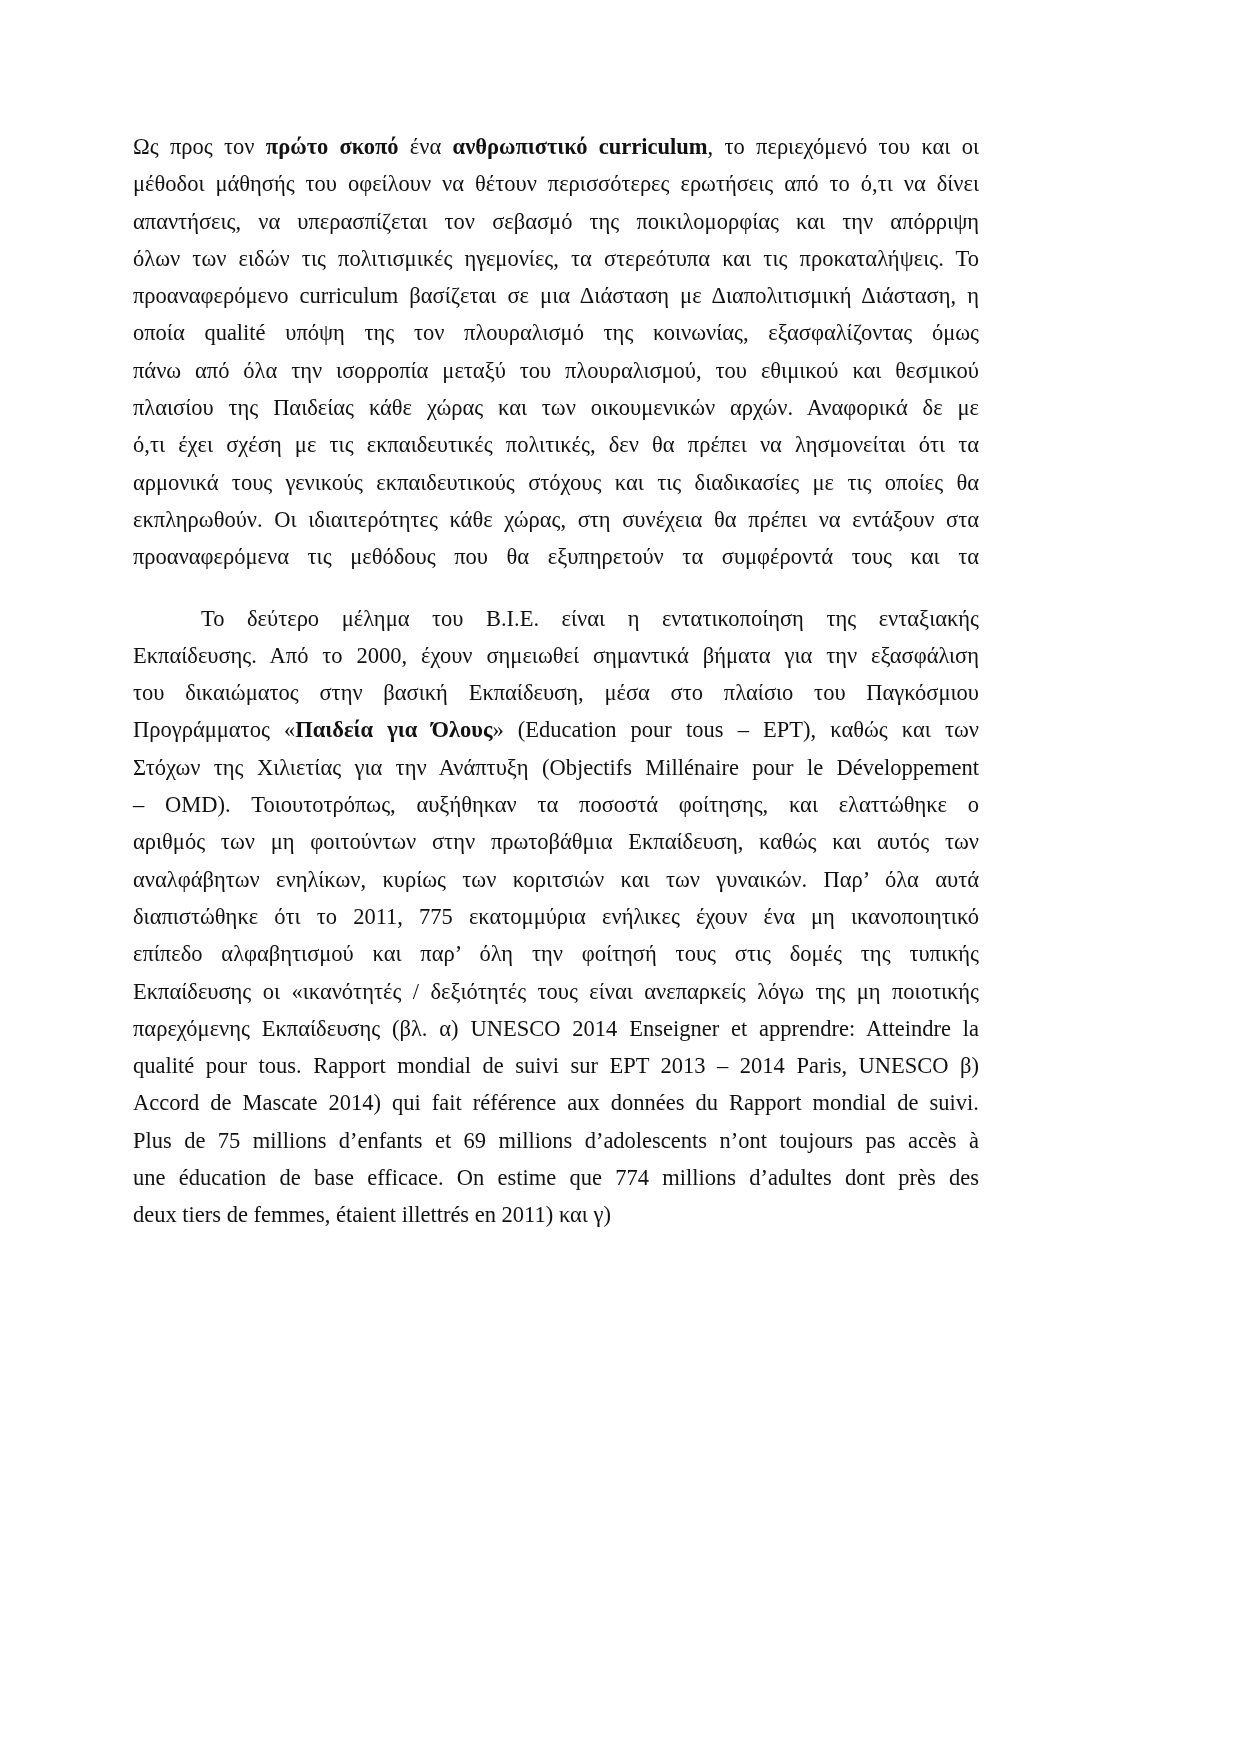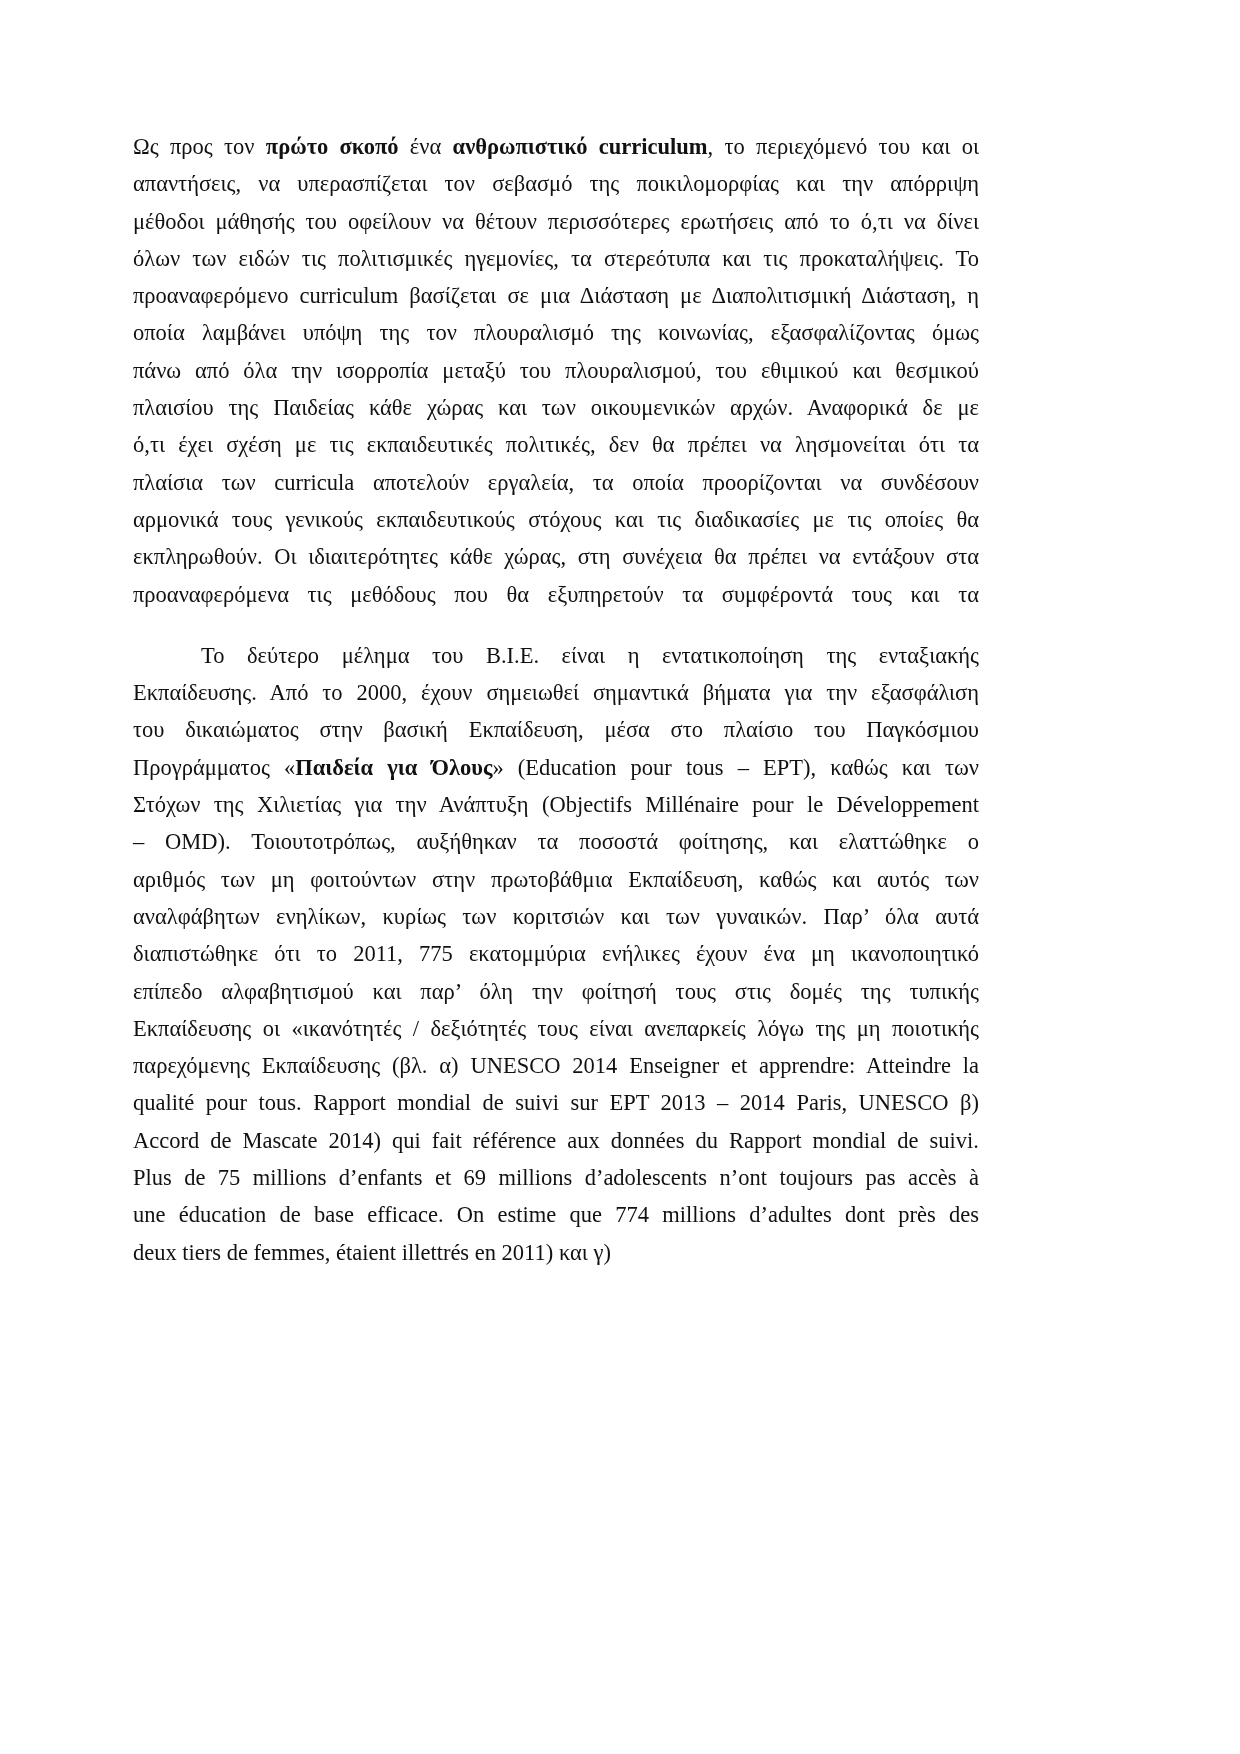--- a/index.html
+++ b/index.html
@@ -22,29 +22,28 @@
   .seg { }
   .bold { font-weight: bold; }
 </style>
 </head>
 <body>
 
 <div class="page">
   <div class="text-block" id="text-block">
       <div>
         <div class="line"><span class="seg">Ως προς τον </span><span class="seg bold">πρώτο σκοπό</span><span class="seg"> ένα </span><span class="seg bold">ανθρωπιστικό curriculum</span><span class="seg">, το περιεχόμενό του και οι</span></div>
+        <div class="line"><span class="seg">μέθοδοι μάθησής του οφείλουν να θέτουν περισσότερες ερωτήσεις από το ό,τι να δίνει</span></div>
         <div class="line"><span class="seg">απαντήσεις, να υπερασπίζεται τον σεβασμό της ποικιλομορφίας και την απόρριψη</span></div>
-        <div class="line"><span class="seg">μέθοδοι μάθησής του οφείλουν να θέτουν περισσότερες ερωτήσεις από το ό,τι να δίνει</span></div>
         <div class="line"><span class="seg">όλων των ειδών τις πολιτισμικές ηγεμονίες, τα στερεότυπα και τις προκαταλήψεις. Το</span></div>
         <div class="line"><span class="seg">προαναφερόμενο curriculum βασίζεται σε μια Διάσταση με Διαπολιτισμική Διάσταση, η</span></div>
-        <div class="line"><span class="seg">οποία λαμβάνει υπόψη της τον πλουραλισμό της κοινωνίας, εξασφαλίζοντας όμως</span></div>
+        <div class="line"><span class="seg">οποία qualité υπόψη της τον πλουραλισμό της κοινωνίας, εξασφαλίζοντας όμως</span></div>
         <div class="line"><span class="seg">πάνω από όλα την ισορροπία μεταξύ του πλουραλισμού, του εθιμικού και θεσμικού</span></div>
         <div class="line"><span class="seg">πλαισίου της Παιδείας κάθε χώρας και των οικουμενικών αρχών. Αναφορικά δε με</span></div>
         <div class="line"><span class="seg">ό,τι έχει σχέση με τις εκπαιδευτικές πολιτικές, δεν θα πρέπει να λησμονείται ότι τα</span></div>
-        <div class="line"><span class="seg">πλαίσια των curricula αποτελούν εργαλεία, τα οποία προορίζονται να συνδέσουν</span></div>
         <div class="line"><span class="seg">αρμονικά τους γενικούς εκπαιδευτικούς στόχους και τις διαδικασίες με τις οποίες θα</span></div>
         <div class="line"><span class="seg">εκπληρωθούν. Οι ιδιαιτερότητες κάθε χώρας, στη συνέχεια θα πρέπει να εντάξουν στα</span></div>
         <div class="line"><span class="seg">προαναφερόμενα τις μεθόδους που θα εξυπηρετούν τα συμφέροντά τους και τα</span></div>
       </div>
       <div>
         <div class="line indent"><span class="seg">Το δεύτερο μέλημα του Β.Ι.Ε. είναι η εντατικοποίηση της ενταξιακής</span></div>
         <div class="line"><span class="seg">Εκπαίδευσης. Από το 2000, έχουν σημειωθεί σημαντικά βήματα για την εξασφάλιση</span></div>
         <div class="line"><span class="seg">του δικαιώματος στην βασική Εκπαίδευση, μέσα στο πλαίσιο του Παγκόσμιου</span></div>
         <div class="line"><span class="seg">Προγράμματος «</span><span class="seg bold">Παιδεία για Όλους</span><span class="seg">» (Education pour tous – EPT), καθώς και των</span></div>
         <div class="line"><span class="seg">Στόχων της Χιλιετίας για την Ανάπτυξη (Objectifs Millénaire pour le Développement</span></div>

